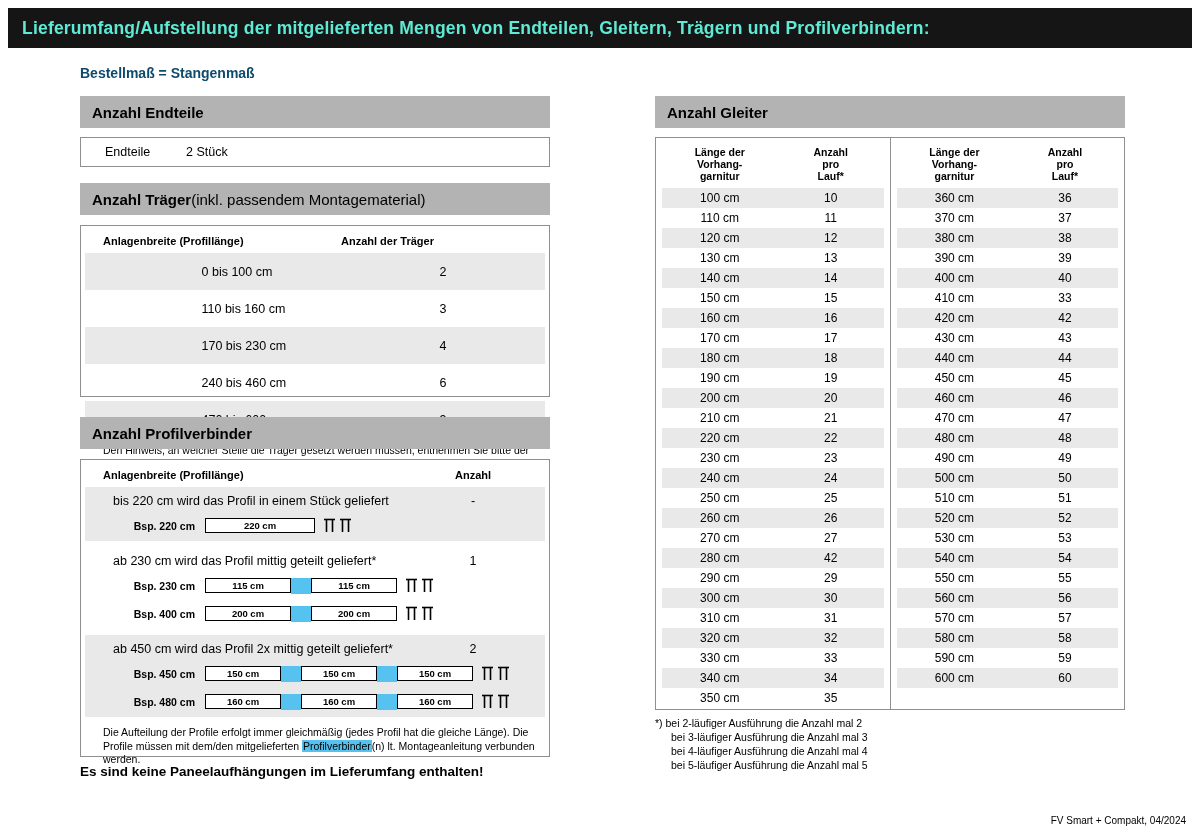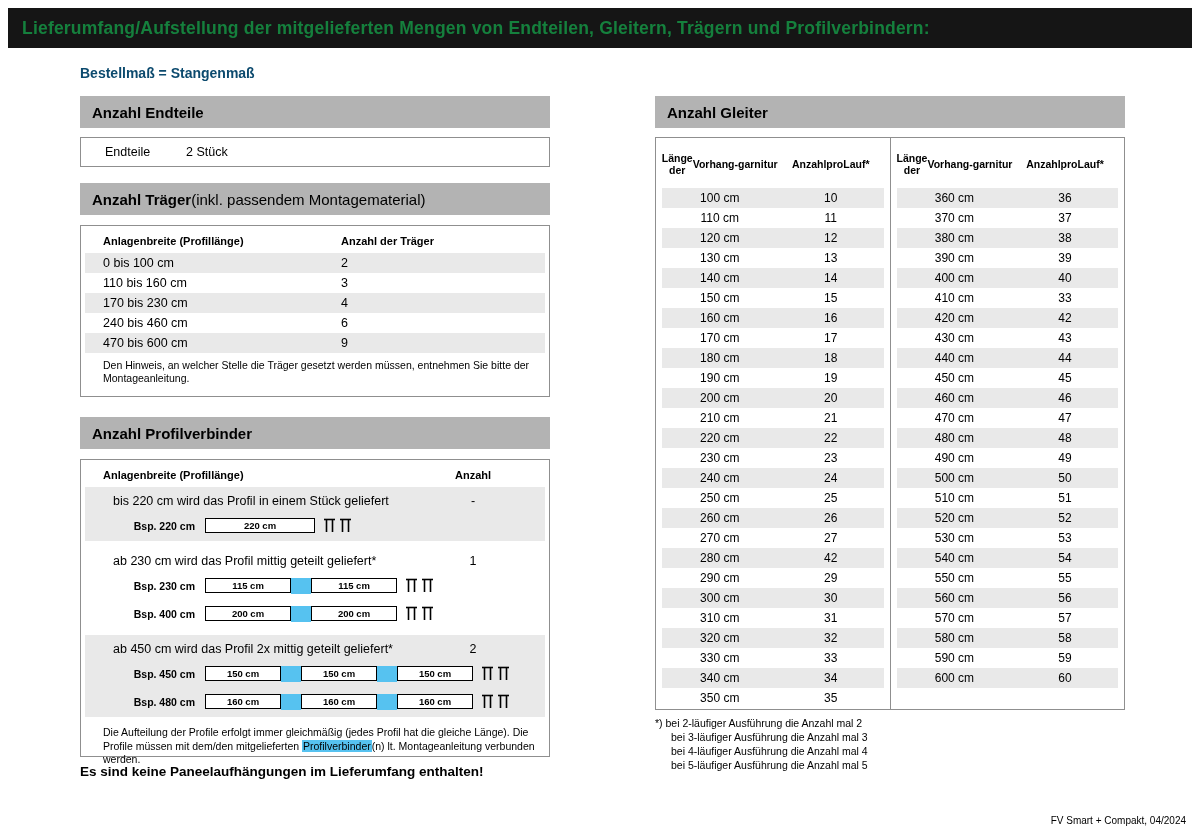--- a/index.html
+++ b/index.html
@@ -1,39 +1,39 @@
 <!DOCTYPE html>
 <html><head>
 <meta charset="utf-8">
 <style>
   *{margin:0;padding:0;box-sizing:border-box;}
   html,body{width:1200px;height:833px;}
   body{position:relative;background:#ffffff;color:#000;font-family:"Liberation Sans",sans-serif;overflow:hidden;}
   .abs{position:absolute;}
 
-  .titlebar{left:8px;top:8px;width:1184px;height:40px;background:#151515;color:#15803d;
+  .titlebar{left:8px;top:8px;width:1184px;height:40px;background:#151515;color:#5eead4;
     display:flex;align-items:center;padding:16px 14px;font-size:17.5px;font-weight:bold;letter-spacing:.2px;}
   .subtitle{left:80px;top:65px;font-size:14px;font-weight:bold;color:#0c4a6e;}
 
   .colL{left:80px;width:470px;}
   .colR{left:655px;width:470px;}
 
   .secbar{height:32px;background:#b3b3b3;display:flex;align-items:center;padding:0 12px;
     font-size:15px;font-weight:bold;}
   .secbar .normal{font-weight:normal;}
   .box{border:1px solid #8f8f8f;background:#fff;}
 
   .bar-endteile{top:96px;}
   .box-endteile{top:137px;height:30px;display:flex;align-items:center;font-size:12.5px;}
   .box-endteile .lbl{padding-left:24px;width:105px;}
 
   .bar-traeger{top:183px;}
   .box-traeger{top:225px;height:172px;padding-top:3px;}
   .t-head{display:flex;align-items:center;height:24px;margin:0 4px;font-size:11px;font-weight:bold;}
-  .t-row{display:flex;align-items:center;height:20px;margin:0 4px;font-size:12.5px;}
+  .t-row{display:flex;align-items:center;height:37px;margin:0 4px;font-size:12.5px;justify-content:center;}
   .t-c1{width:256px;padding-left:18px;}
   .stripe{background:#e9e9e9;}
   .t-note{margin:6px 0 0 22px;font-size:10.5px;line-height:13px;width:440px;}
 
   .bar-profil{top:417px;}
   .box-profil{top:459px;height:298px;padding-top:3px;}
   .p-head{display:flex;align-items:center;height:24px;margin:0 4px;font-size:11px;font-weight:bold;}
   .p-head-text{flex:1;padding-left:18px;}
   .p-count-col{width:144px;text-align:center;}
   .p-group{margin:0 4px 6px;padding:4px 0 7px;}
@@ -48,21 +48,21 @@
   .conn{width:20px;height:16px;background:#56c2f0;}
   .bracket{margin-left:8px;display:flex;align-items:center;}
   .p-note{margin:9px 0 0 22px;font-size:10.5px;line-height:13.5px;width:436px;}
   .hl{background:#56c2f0;padding:0 1px;}
 
   .bar-gleiter{top:96px;}
   .box-gleiter{top:137px;height:573px;display:flex;align-items:stretch;}
   .g-half{width:234px;display:flex;flex-direction:column;padding-top:2px;}
   .g-half.right{border-left:1px solid #8f8f8f;}
   .g-head{display:flex;height:48px;margin:0 6px;}
-  .g-hc{display:flex;flex-direction:row;justify-content:center;align-items:center;
+  .g-hc{display:flex;flex-direction:column;justify-content:center;align-items:center;
     font-size:10.5px;font-weight:bold;line-height:12px;}
   .g-c1{width:52%;text-align:center;}
   .g-c2{width:48%;text-align:center;}
   .g-row{display:flex;align-items:center;height:20px;margin:0 6px;font-size:12px;}
 
   .footnotes{left:655px;top:716px;font-size:10.5px;line-height:14px;}
   .fn-line.indent{padding-left:16px;}
 
   .bottom-note{left:80px;top:764px;font-size:13.5px;font-weight:bold;}
   .footer{right:14px;top:815px;font-size:10px;}

